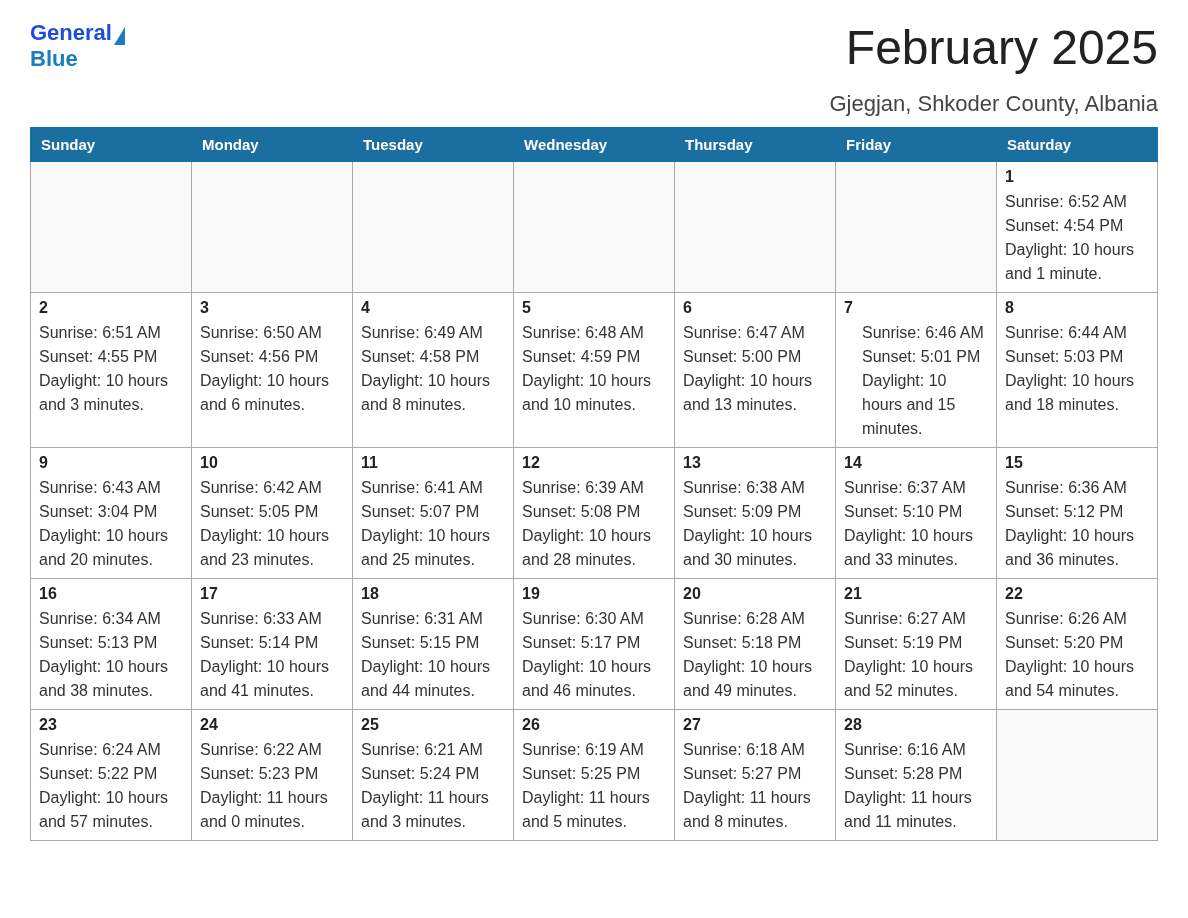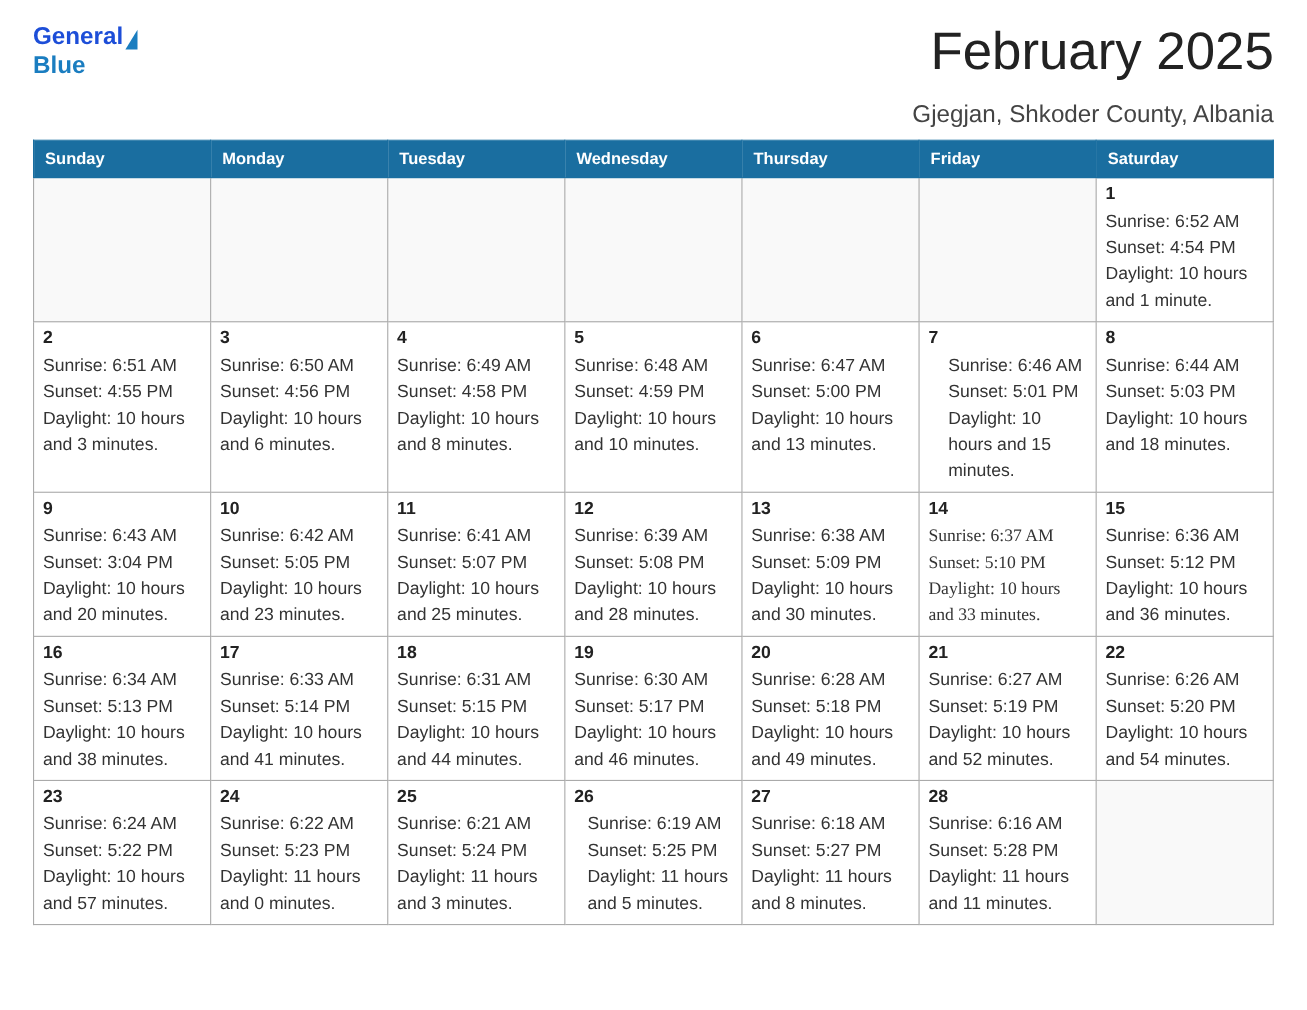--- a/index.html
+++ b/index.html
@@ -197,21 +197,21 @@
 Daylight: 10 hours and 28 minutes.</div>
         </td>
         <td>
           <div class="day-number">13</div>
           <div class="day-info" style="white-space: pre-line;">Sunrise: 6:38 AM
 Sunset: 5:09 PM
 Daylight: 10 hours and 30 minutes.</div>
         </td>
         <td>
           <div class="day-number">14</div>
-          <div class="day-info" style="white-space: pre-line; font-family: Liberation Serif, serif;">Sunrise: 6:37 AM
+          <div class="day-info" style="white-space: pre-line;">Sunrise: 6:37 AM
 Sunset: 5:10 PM
 Daylight: 10 hours and 33 minutes.</div>
         </td>
         <td>
           <div class="day-number">15</div>
           <div class="day-info" style="white-space: pre-line;">Sunrise: 6:36 AM
 Sunset: 5:12 PM
 Daylight: 10 hours and 36 minutes.</div>
         </td>
       </tr>
@@ -273,21 +273,21 @@
 Daylight: 11 hours and 0 minutes.</div>
         </td>
         <td>
           <div class="day-number">25</div>
           <div class="day-info" style="white-space: pre-line;">Sunrise: 6:21 AM
 Sunset: 5:24 PM
 Daylight: 11 hours and 3 minutes.</div>
         </td>
         <td>
           <div class="day-number">26</div>
-          <div class="day-info" style="white-space: pre-line; margin-left: 12px;">Sunrise: 6:19 AM
+          <div class="day-info" style="white-space: pre-line;">Sunrise: 6:19 AM
 Sunset: 5:25 PM
 Daylight: 11 hours and 5 minutes.</div>
         </td>
         <td>
           <div class="day-number">27</div>
           <div class="day-info" style="white-space: pre-line;">Sunrise: 6:18 AM
 Sunset: 5:27 PM
 Daylight: 11 hours and 8 minutes.</div>
         </td>
         <td>

